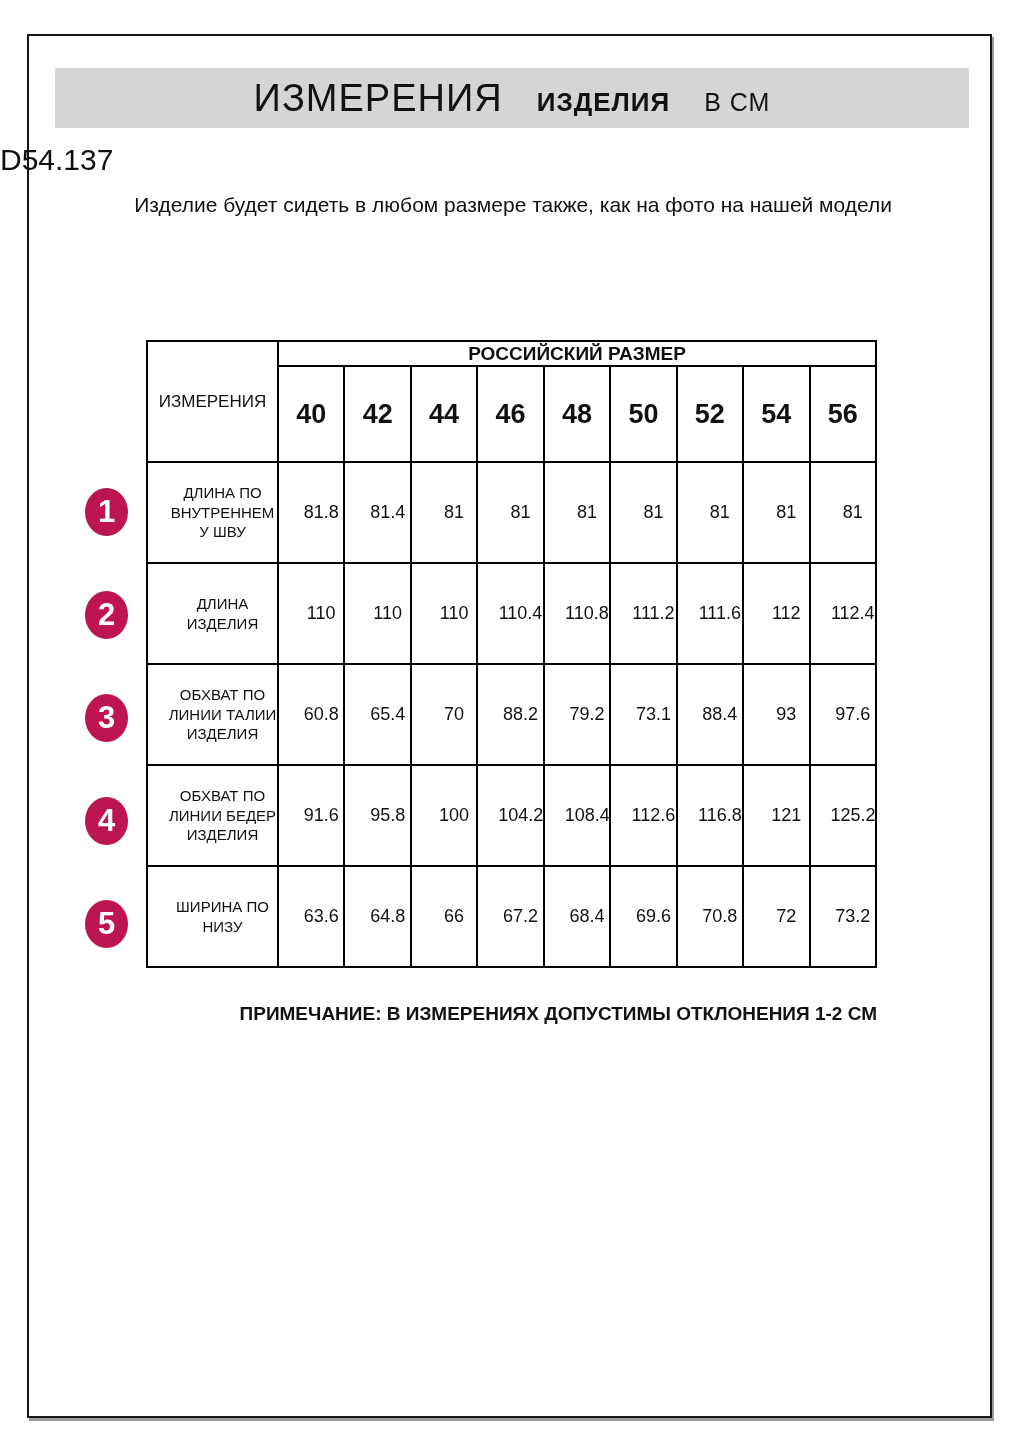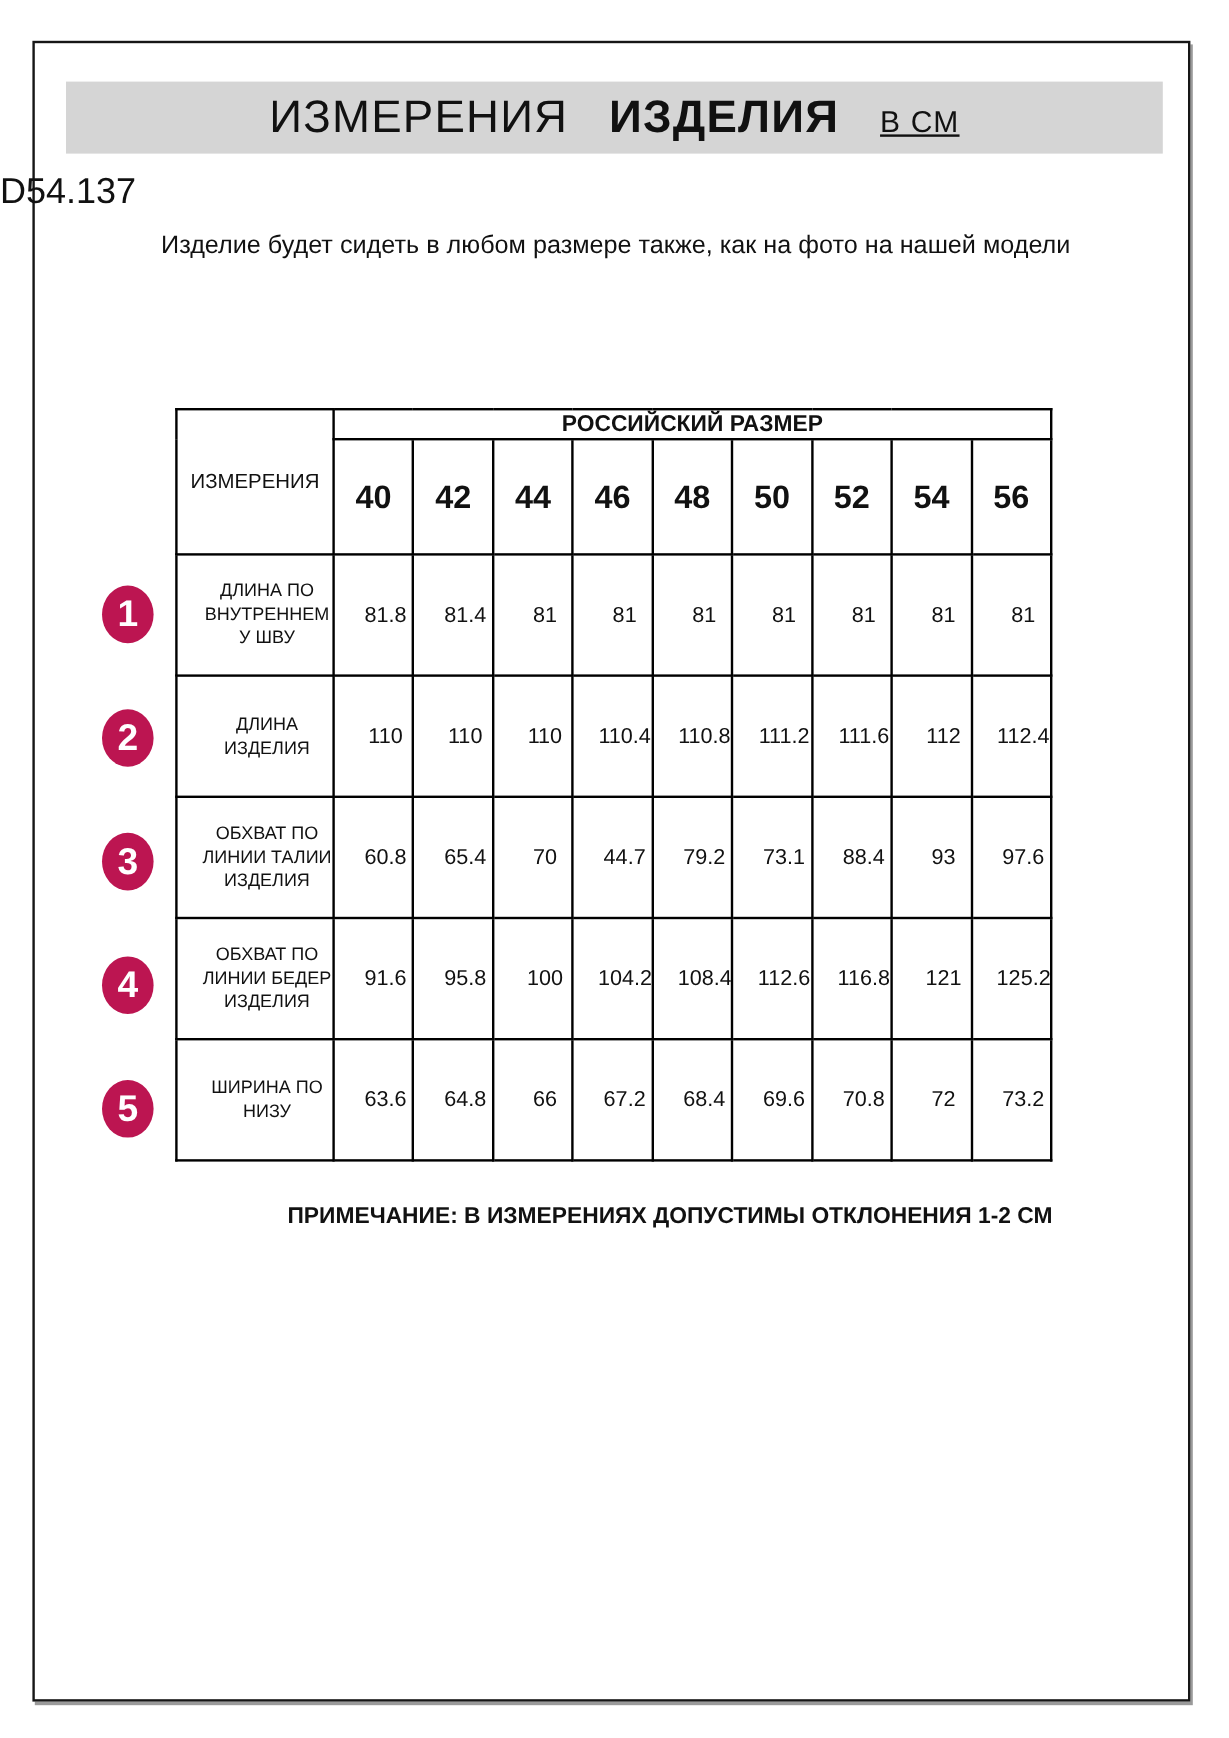--- a/index.html
+++ b/index.html
@@ -41,29 +41,28 @@
     align-items: baseline;
     gap: 34px;
     white-space: nowrap;
   }
   .title-main {
     font-size: 38px;
     font-weight: 400;
     letter-spacing: 1px;
   }
   .title-bold {
-    font-size: 38px;
+    font-size: 26px;
     font-weight: 700;
     letter-spacing: 1px;
   }
   .title-unit {
     font-size: 25px;
     font-weight: 400;
     letter-spacing: 1px;
-    text-decoration: underline;
   }
   .product-code {
     position: absolute;
     left: 0;
     top: 143px;
     width: 1024px;
     text-align: left;
     font-size: 30px;
     font-weight: 400;
   }
@@ -219,21 +218,21 @@
       <td class="cell-value">111.2</td>
       <td class="cell-value">111.6</td>
       <td class="cell-value">112</td>
       <td class="cell-value">112.4</td>
     </tr>
     <tr class="row-data">
       <td class="cell-label">ОБХВАТ ПО ЛИНИИ ТАЛИИ ИЗДЕЛИЯ</td>
       <td class="cell-value">60.8</td>
       <td class="cell-value">65.4</td>
       <td class="cell-value">70</td>
-      <td class="cell-value">44.7</td>
+      <td class="cell-value">88.2</td>
       <td class="cell-value">79.2</td>
       <td class="cell-value">73.1</td>
       <td class="cell-value">88.4</td>
       <td class="cell-value">93</td>
       <td class="cell-value">97.6</td>
     </tr>
     <tr class="row-data">
       <td class="cell-label">ОБХВАТ ПО ЛИНИИ БЕДЕР ИЗДЕЛИЯ</td>
       <td class="cell-value">91.6</td>
       <td class="cell-value">95.8</td>

